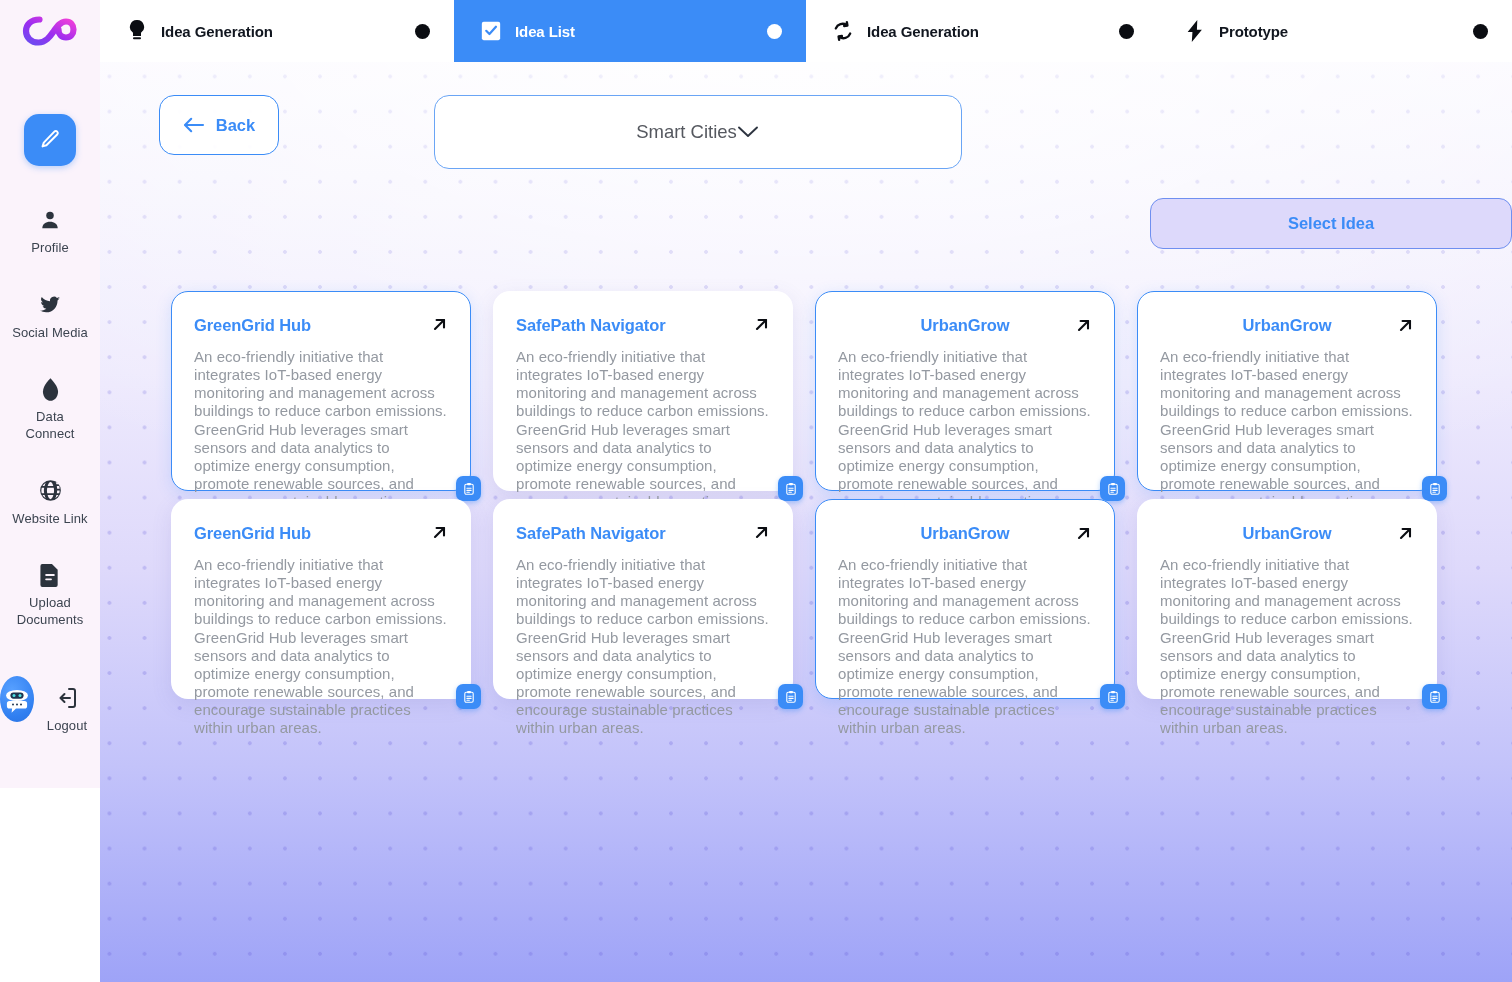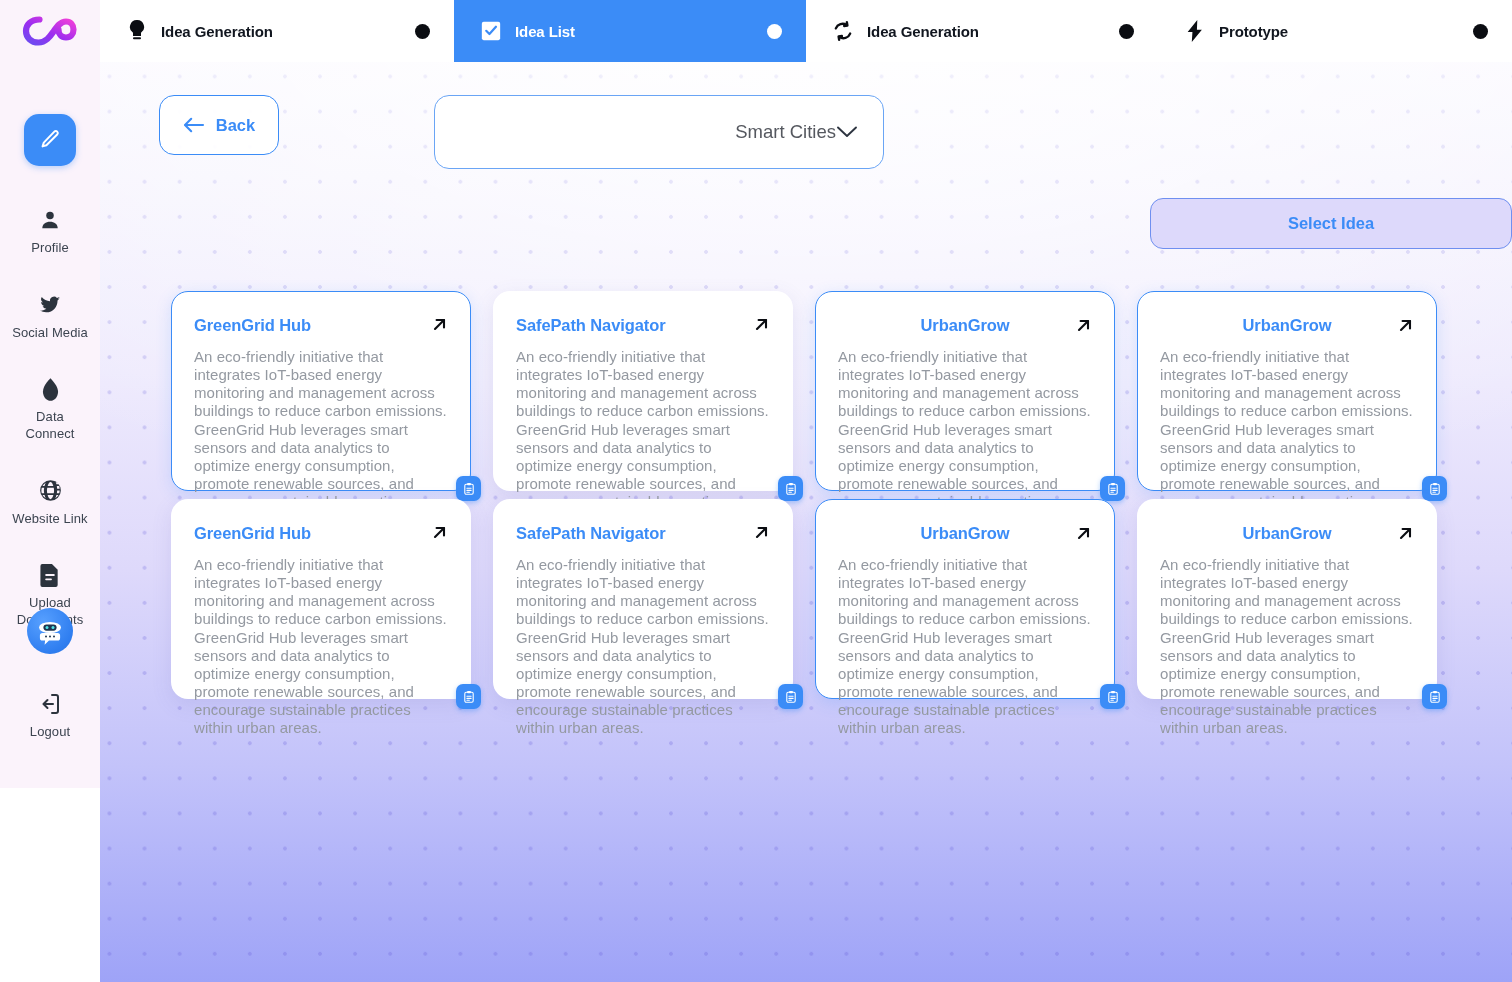--- a/index.html
+++ b/index.html
@@ -38,21 +38,21 @@
     gap: 7px; cursor: pointer; margin-bottom: 17px;
   }
   .nav-item .ico { width: 26px; height: 26px; display:flex; align-items:center; justify-content:center; }
   .nav-item .lbl {
     font-size: 13px; color: #3c4450; text-align: center;
     line-height: 1.28; font-weight: 400; letter-spacing: .1px;
   }
 
   .sidebar-bottom {
     position: absolute; left: 0; bottom: 38px; width: 100%;
-    display: flex; flex-direction: column; align-items: center;
+    display: flex; flex-direction: row; 
   }
   .bot-avatar {
     width: 46px; height: 46px; border-radius: 50%;
     background: radial-gradient(circle at 35% 30%, #57a0ff 0%, #2f7ef0 70%, #2b73e0 100%);
     display: flex; align-items: center; justify-content: center;
     cursor: pointer; margin-bottom: 28px;
   }
 
   
   .main {
@@ -105,23 +105,23 @@
 
   .back-btn {
     width: 120px; height: 60px; border-radius: 15px;
     background: rgba(255,255,255,.92); border: 1.6px solid #3b8cf7;
     display: flex; align-items: center; justify-content: center; gap: 11px;
     cursor: pointer;
   }
   .back-btn .b-lbl { font-size: 16.5px; font-weight: 700; color: #3b8cf7; }
 
   .select-box {
-    width: 450px; height: 74px; margin-left: 155px;
+    width: 528px; height: 74px; margin-left: 155px;
     border-radius: 15px; background: #ffffff; border: 1.4px solid #6aa5f5;
-    display: flex; align-items: center; justify-content: flex-end;
+    display: flex; align-items: center; justify-content: center;
     padding: 0 25px 0 24px; cursor: pointer;
   }
   .select-box .s-val { font-size: 18.5px; color: #55585f; font-weight: 400; }
 
   .select-idea-wrap { display: flex; justify-content: flex-end; margin-top: 29px; }
   .select-idea {
     width: 362px; height: 51px; border-radius: 13px;
     background: #ddd9fb; border: 1.5px solid #6f8ff0;
     display: flex; align-items: center; justify-content: center;
     cursor: pointer;

